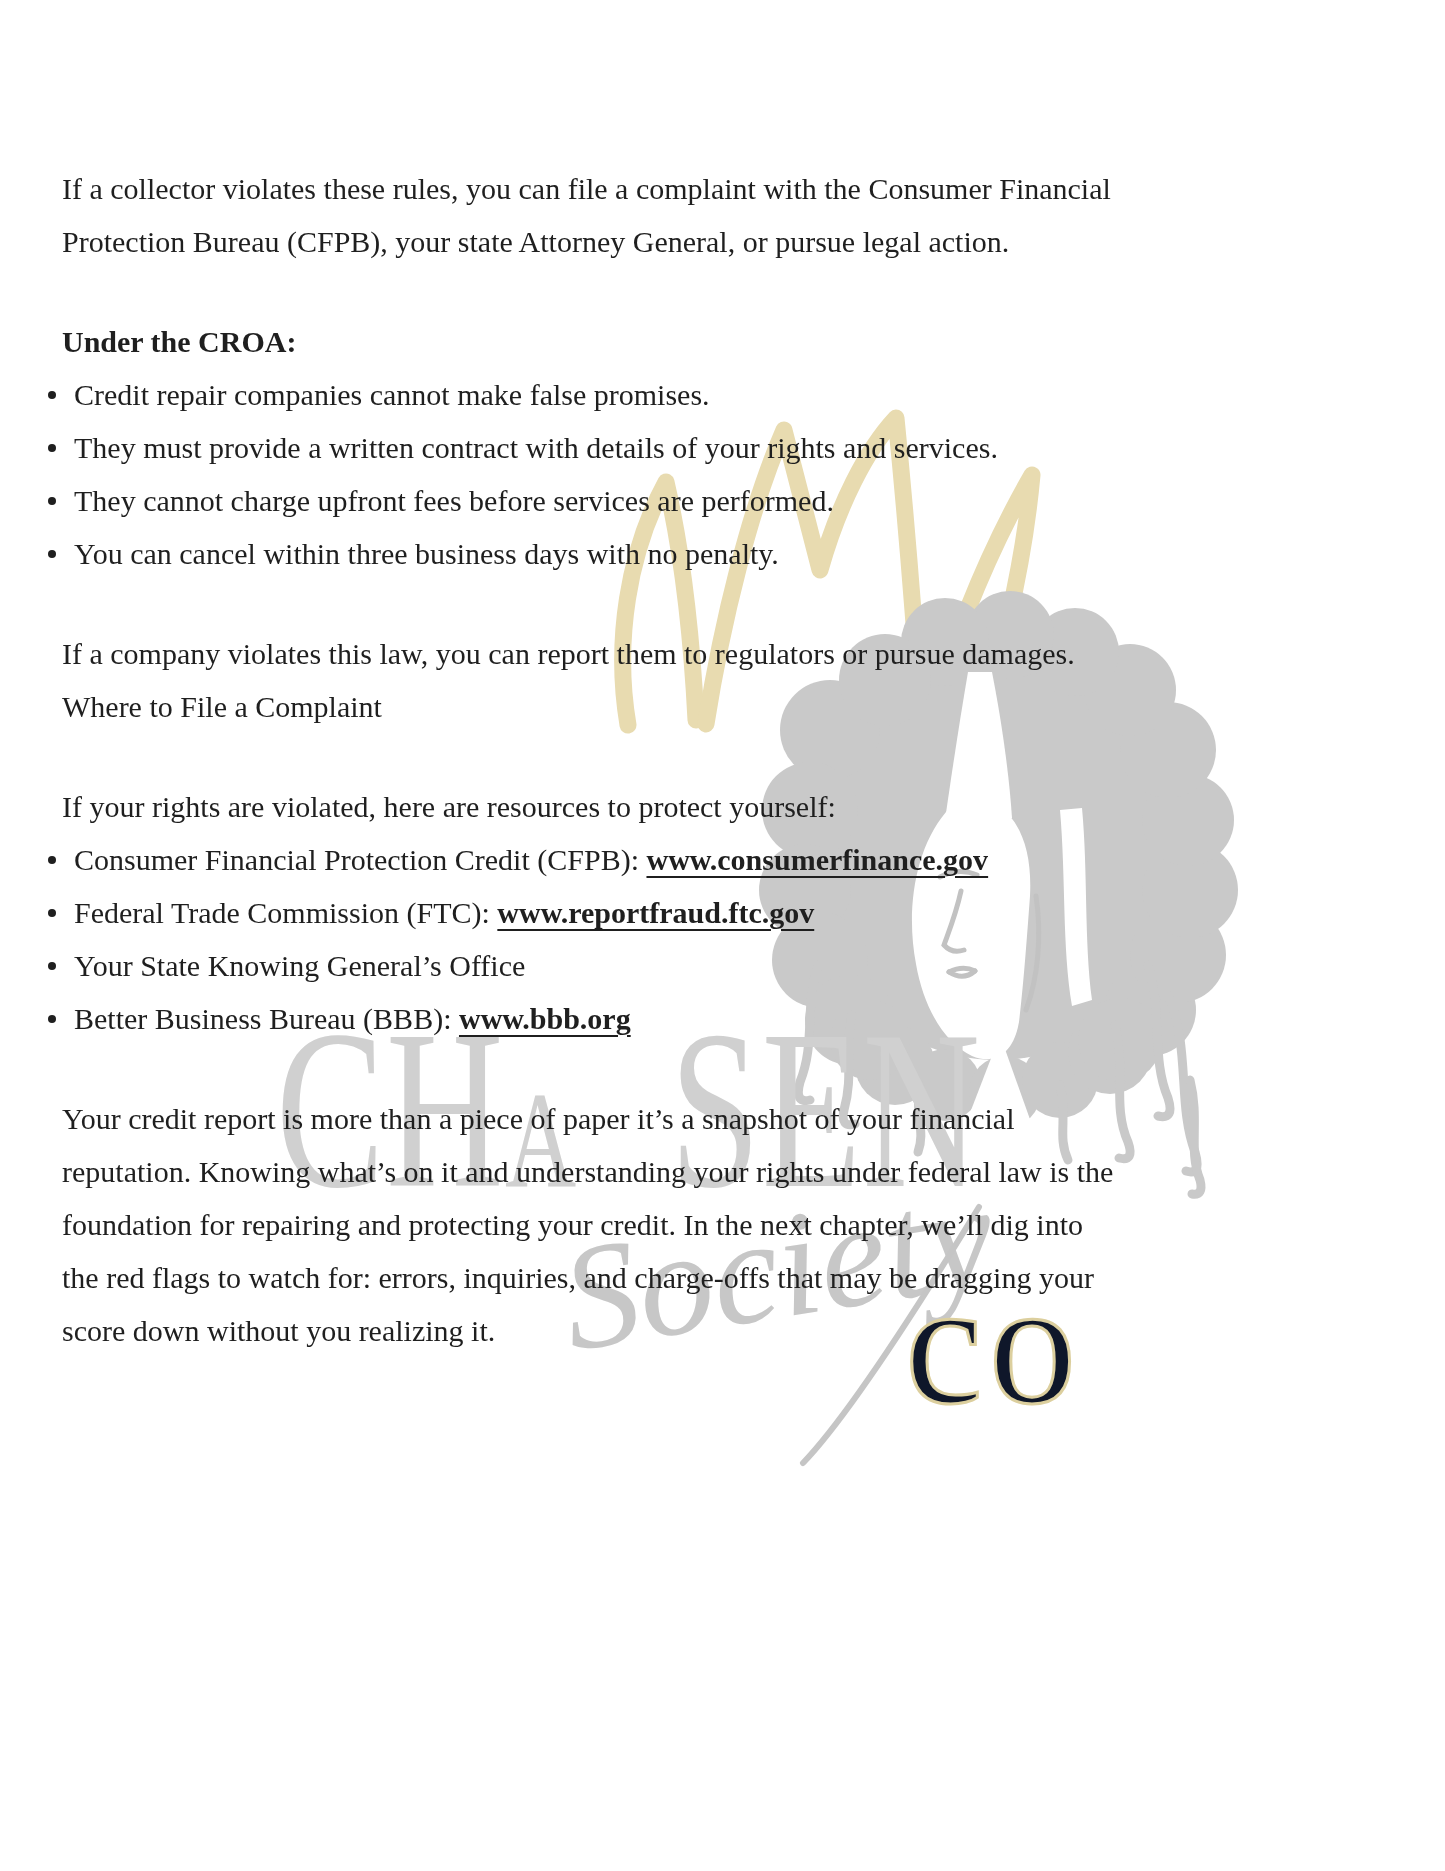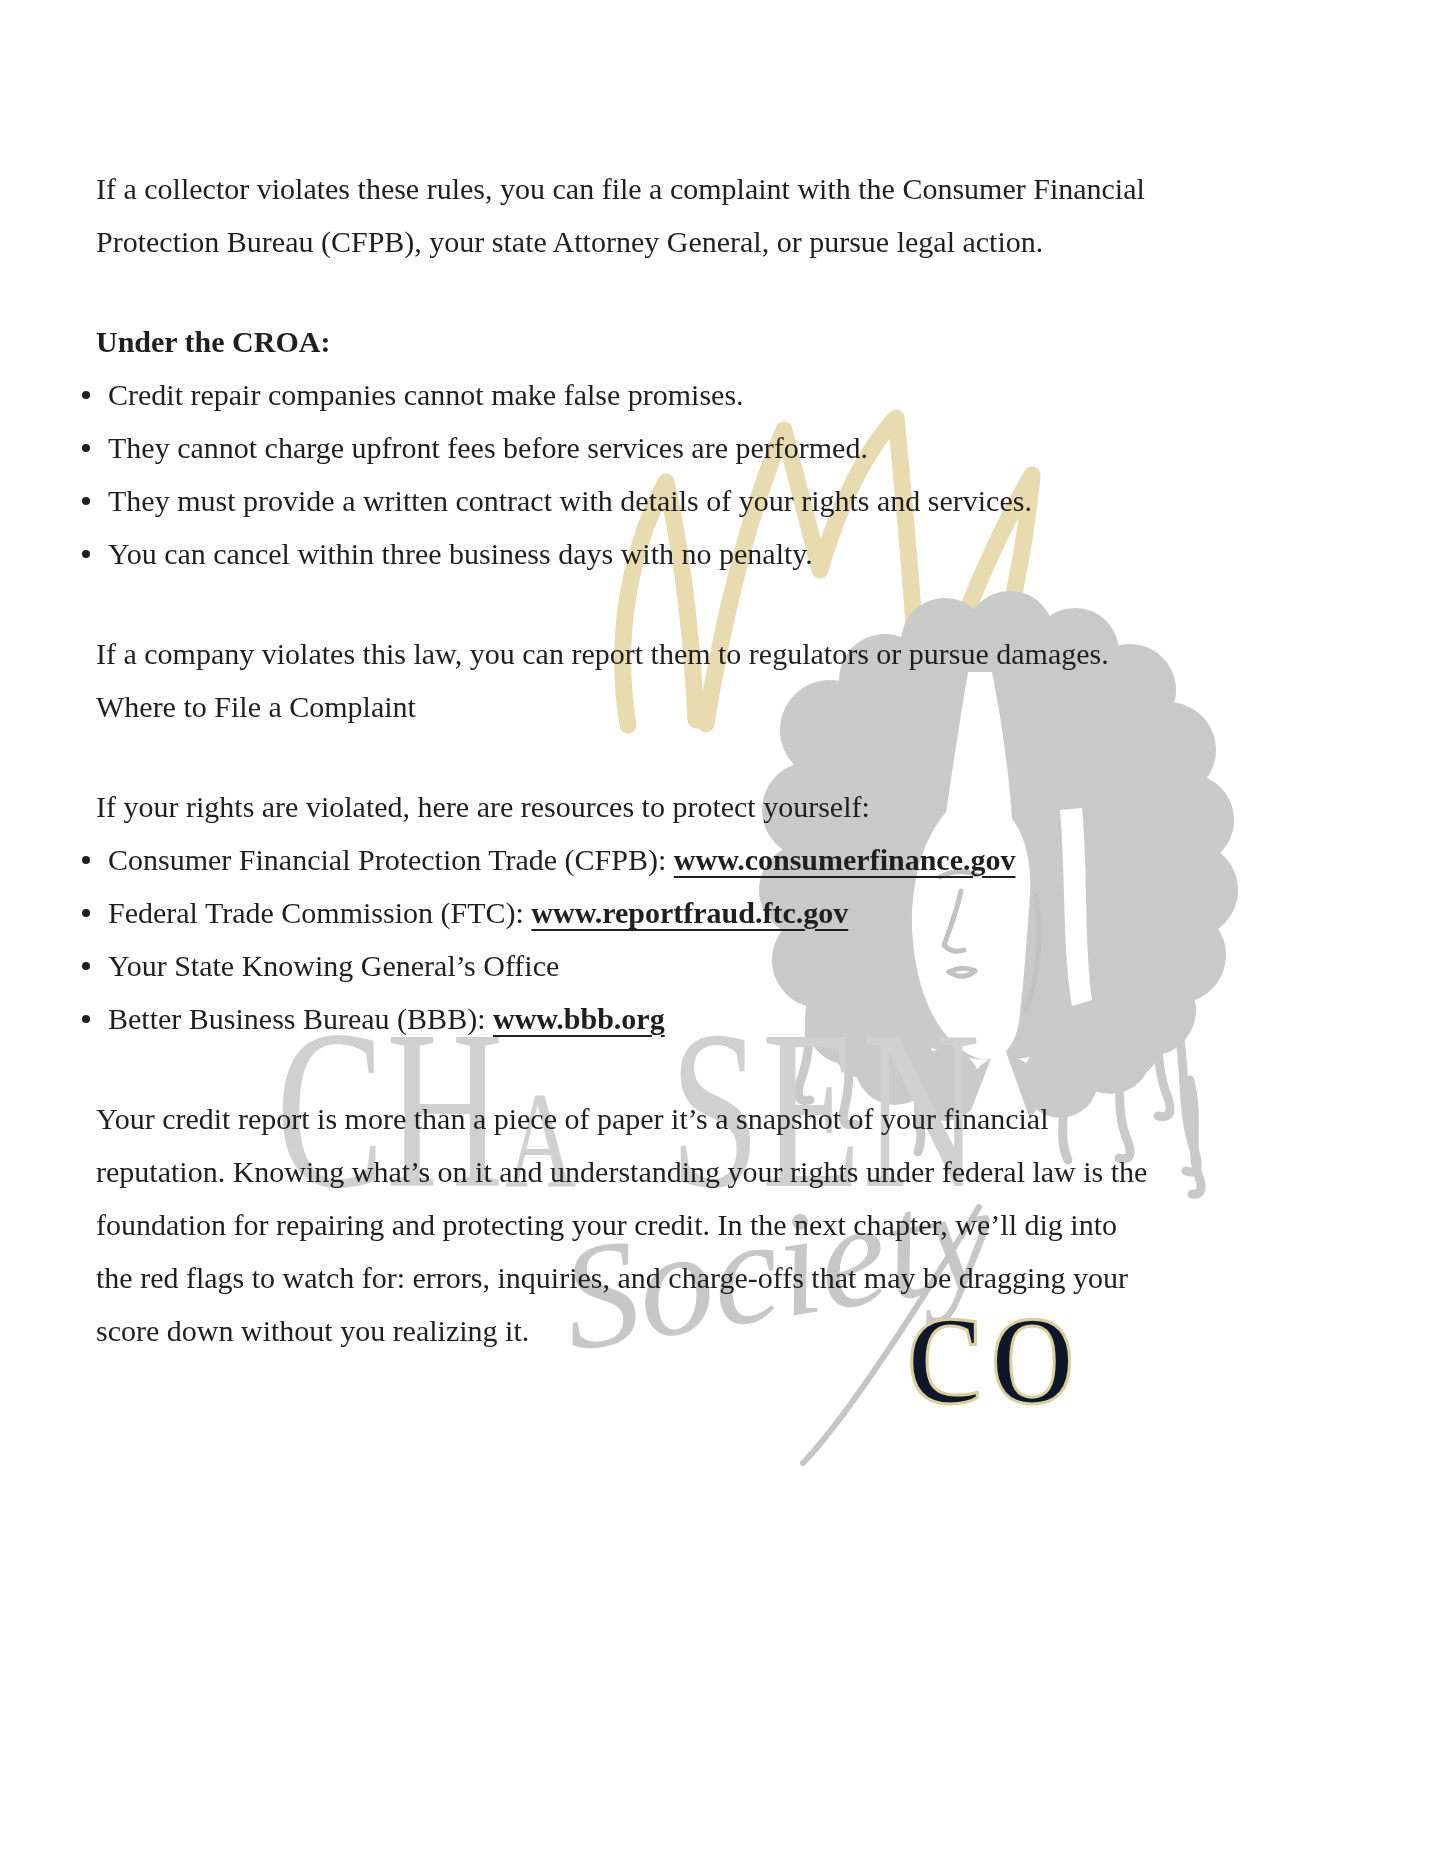--- a/index.html
+++ b/index.html
@@ -38,21 +38,21 @@
   .wm-co {
     left:905px; top:1256px;
     font-size:175px; line-height:175px;
     letter-spacing:6px;
     color:#0f172a;
     -webkit-text-stroke:3px #dccf9e;
   }
   
   .content {
     position:relative; z-index:1;
-    padding:162px 130px 0 96px;
+    padding:162px 130px 0 62px;
     font-size:30px; line-height:53px;
   }
   .block { margin:0 0 47px 0; }
   .block.tight { margin:0; }
   .line { white-space:nowrap; }
   .bold { font-weight:bold; }
   ul.blist { margin:0 0 47px 0; padding:0; list-style:none; }
   ul.blist li { position:relative; padding-left:12px; white-space:nowrap; }
   ul.blist li::before {
     content:""; position:absolute; left:-14px; top:23px;
@@ -152,36 +152,36 @@
       <div class="line">Protection Bureau (CFPB), your state Attorney General, or pursue legal action.</div>
     </div>
 
 
     <div class="block tight">
       <div class="line bold">Under the CROA:</div>
     </div>
 
     <ul class="blist">
       <li><span>Credit repair companies cannot make false promises.</span></li>
+      <li><span>They must provide a written contract with details of your rights and services.</span></li>
       <li><span>They cannot charge upfront fees before services are performed.</span></li>
-      <li><span>They must provide a written contract with details of your rights and services.</span></li>
       <li><span>You can cancel within three business days with no penalty.</span></li>
     </ul>
 
     <div class="block">
       <div class="line">If a company violates this law, you can report them to regulators or pursue damages.</div>
       <div class="line">Where to File a Complaint</div>
     </div>
 
     <div class="block tight">
       <div class="line">If your rights are violated, here are resources to protect yourself:</div>
     </div>
 
     <ul class="blist">
-      <li><span>Consumer Financial Protection Trade (CFPB): </span><a class="doc-link">www.consumerfinance.gov</a></li>
+      <li><span>Consumer Financial Protection Credit (CFPB): </span><a class="doc-link">www.consumerfinance.gov</a></li>
       <li><span>Federal Trade Commission (FTC): </span><a class="doc-link">www.reportfraud.ftc.gov</a></li>
       <li><span>Your State Knowing General’s Office</span></li>
       <li><span>Better Business Bureau (BBB): </span><a class="doc-link">www.bbb.org</a></li>
     </ul>
 
     <div class="block">
       <div class="line">Your credit report is more than a piece of paper it’s a snapshot of your financial</div>
       <div class="line">reputation. Knowing what’s on it and understanding your rights under federal law is the</div>
       <div class="line">foundation for repairing and protecting your credit. In the next chapter, we’ll dig into</div>
       <div class="line">the red flags to watch for: errors, inquiries, and charge-offs that may be dragging your</div>

